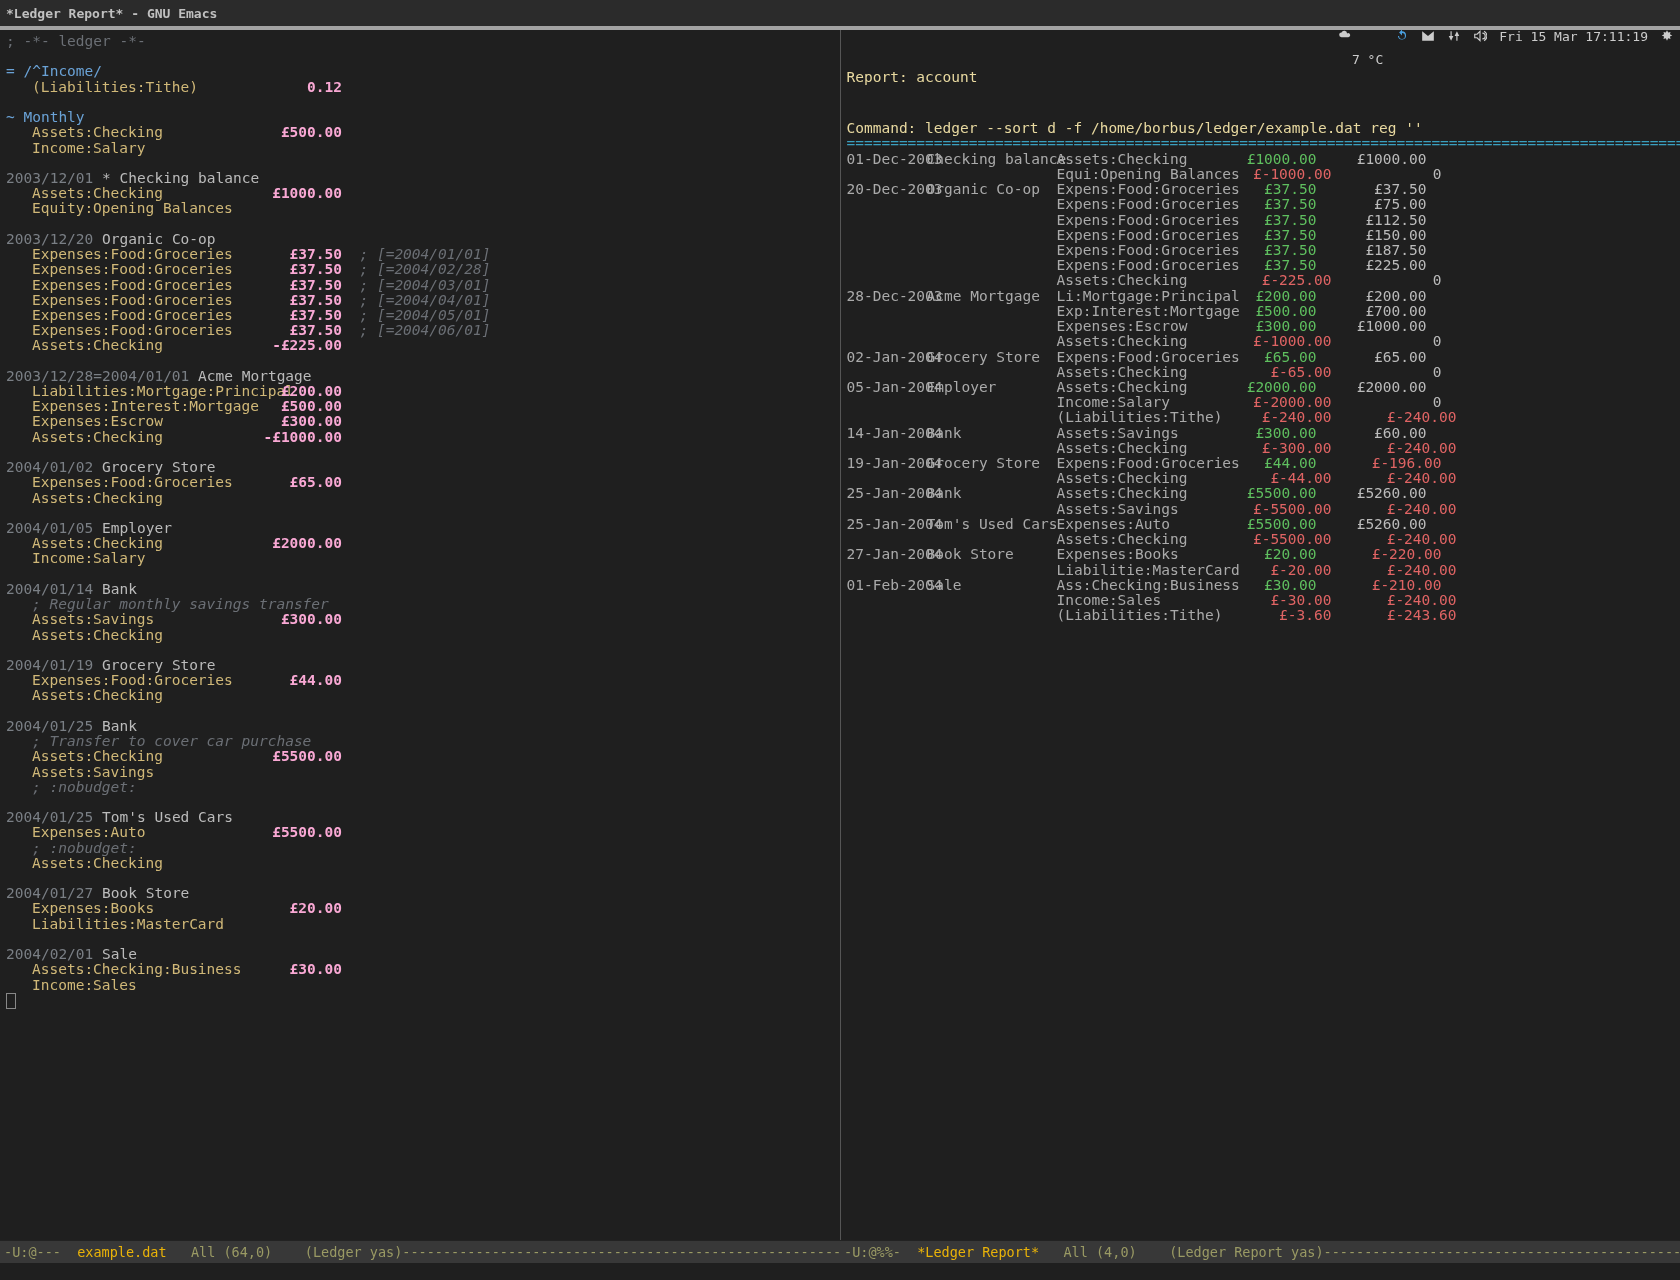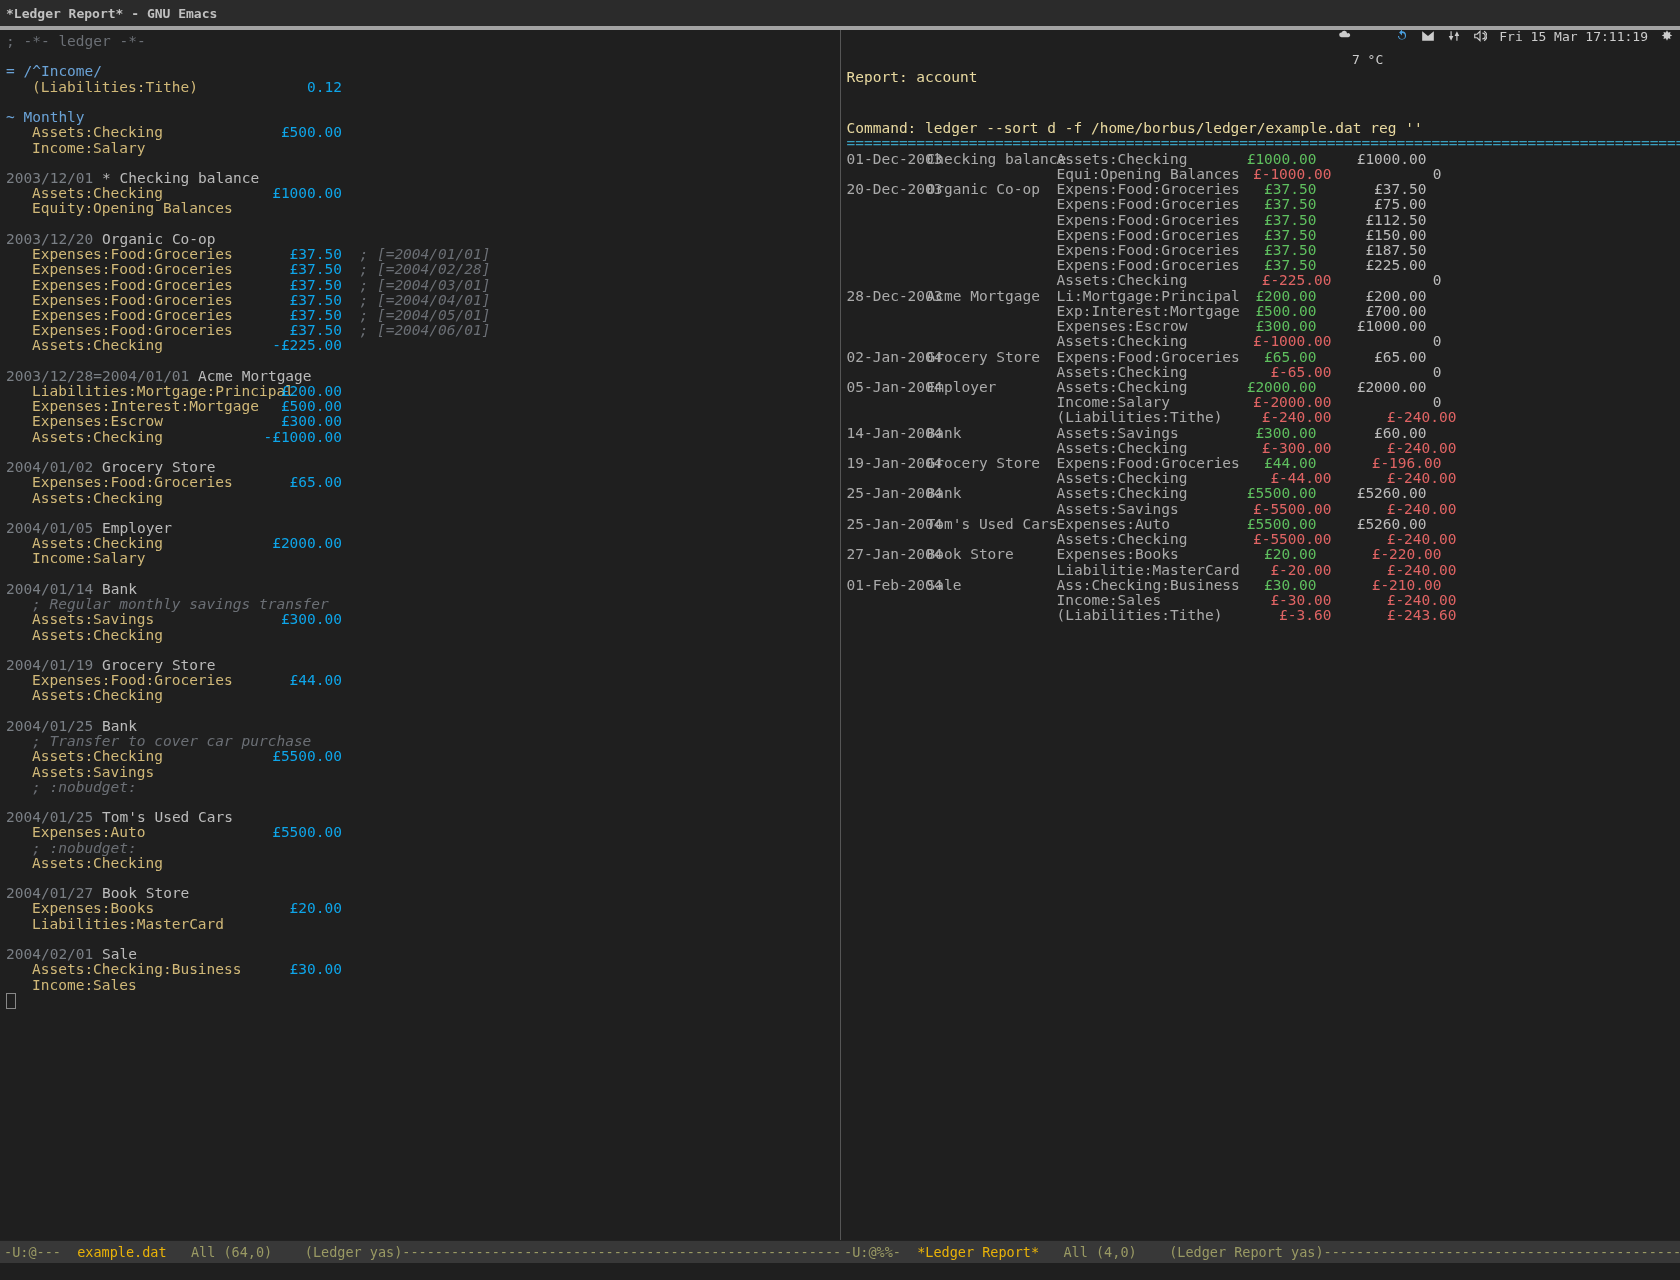--- a/index.html
+++ b/index.html
@@ -9,21 +9,21 @@
   .tray span{display:inline-flex;align-items:center;margin-top:46px;}
   .workspace{display:flex;height:1210px;background:#1f1f1f;}
   .pane{flex:1;overflow:hidden;padding:4px 0 0 0;line-height:1.05;}
   .pane.left{border-right:1px solid #555;}
   .row{white-space:pre;padding:0 6px;font-size:14.5px;}
   .c-comment{color:#6b6f75;}
   .c-eq{color:#6aa2d6;}
   .c-acct{color:#d0b878;}
   .c-date{color:#7a7f85;}
   .c-payee{color:#bbb;}
-  .c-amt{color:#0ea5e9;}
+  .c-amt{color:#f9a8d4;font-weight:bold;}
   .c-commentline{color:#6b6f75;font-style:italic;}
   .r-header{color:#e8d9a0;margin-top:36px;}
   .r-sep{color:#3aa0c0;}
   .r-date{color:#aaa;}
   .r-payee{color:#aaa;}
   .r-acct{color:#aaa;}
   .r-pos{color:#5fbf5f;}
   .r-neg{color:#e06464;margin-left:15px;}
   .r-bal{color:#bbb;}
   .modeline{height:22px;background:#383838;color:#9a9a64;display:flex;align-items:center;font-size:13.5px;padding:0 4px;border-top:1px solid #222;overflow:hidden;white-space:nowrap;}

